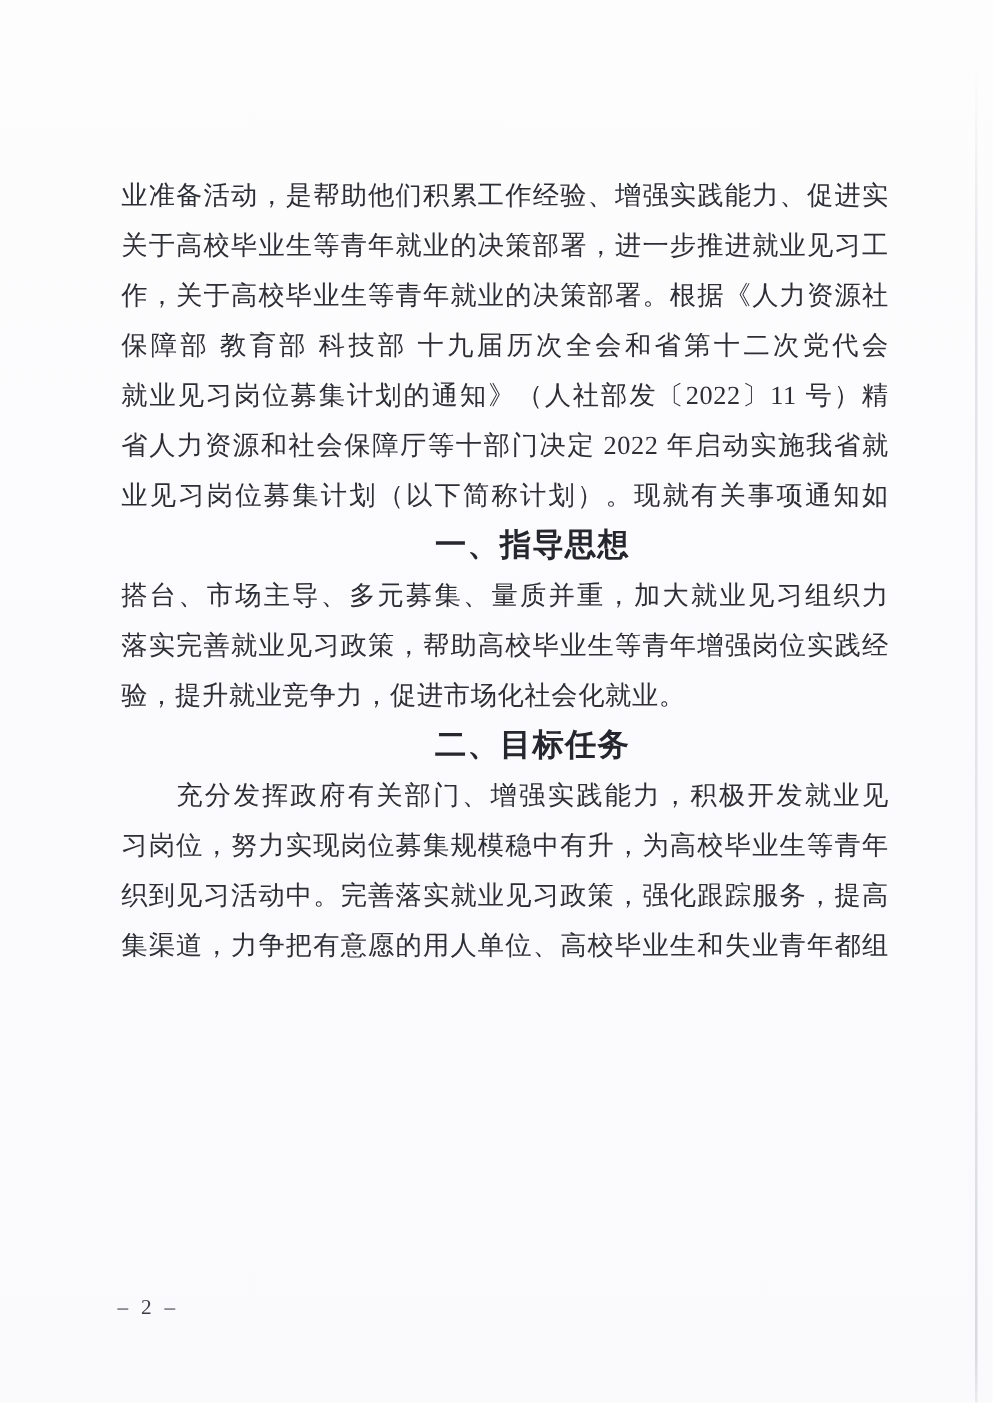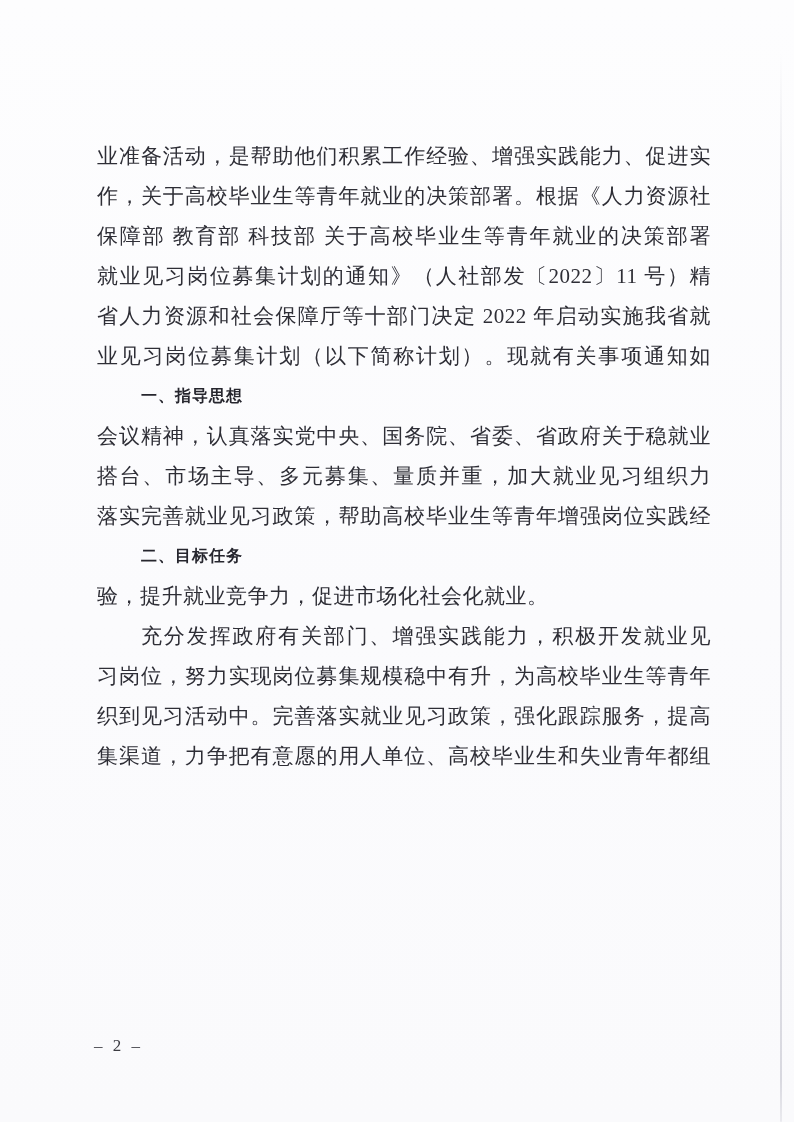--- a/index.html
+++ b/index.html
@@ -58,23 +58,24 @@
   }
   
   .ind {
     padding-left: 44px;
   }
   
   .hd {
     padding-left: 44px;
     font-family: "Liberation Sans", sans-serif;
     font-weight: 700;
-    font-size: 16px;
+    font-size: 25px;
     color: #26262e;
     letter-spacing: 1px;
+    text-align: center;
   }
   .pagenum {
     position: absolute;
     left: 94px;
     top: 1033px;
     height: 26px;
     line-height: 26px;
     font-size: 17px;
     letter-spacing: 3px;
     color: #3b3b42;
@@ -82,31 +83,31 @@
   }
 </style>
 </head>
 <body>
 
 <div class="page">
   <div class="scan-edge"></div>
 
   <main class="doc-body">
     <p class="ln j">业准备活动，是帮助他们积累工作经验、增强实践能力、促进实</p>
+    <p class="ln j">关于高校毕业生等青年就业的决策部署，进一步推进就业见习工</p>
     <p class="ln j">作，关于高校毕业生等青年就业的决策部署。根据《人力资源社会</p>
-    <p class="ln j">保障部 教育部 科技部 关于高校毕业生等青年就业的决策部署</p>
+    <p class="ln j">保障部 教育部 科技部 十九届历次全会和省第十二次党代会</p>
     <p class="ln j">就业见习岗位募集计划的通知》（人社部发〔2022〕11 号）精神，</p>
     <p class="ln j">省人力资源和社会保障厅等十部门决定 2022 年启动实施我省就</p>
     <p class="ln j">业见习岗位募集计划（以下简称计划）。现就有关事项通知如下：</p>
     <p class="ln hd">一、指导思想</p>
-    <p class="ln j">会议精神，认真落实党中央、国务院、省委、省政府关于稳就业</p>
     <p class="ln j">搭台、市场主导、多元募集、量质并重，加大就业见习组织力度，</p>
     <p class="ln j">落实完善就业见习政策，帮助高校毕业生等青年增强岗位实践经</p>
+    <p class="ln">验，提升就业竞争力，促进市场化社会化就业。</p>
     <p class="ln hd">二、目标任务</p>
-    <p class="ln">验，提升就业竞争力，促进市场化社会化就业。</p>
     <p class="ln j ind">充分发挥政府有关部门、增强实践能力，积极开发就业见</p>
     <p class="ln j">习岗位，努力实现岗位募集规模稳中有升，为高校毕业生等青年</p>
     <p class="ln j">织到见习活动中。完善落实就业见习政策，强化跟踪服务，提高</p>
     <p class="ln j">集渠道，力争把有意愿的用人单位、高校毕业生和失业青年都组</p>
   </main>
 
   <footer class="pagenum">– 2 –</footer>
 </div>
 
 </body></html>

